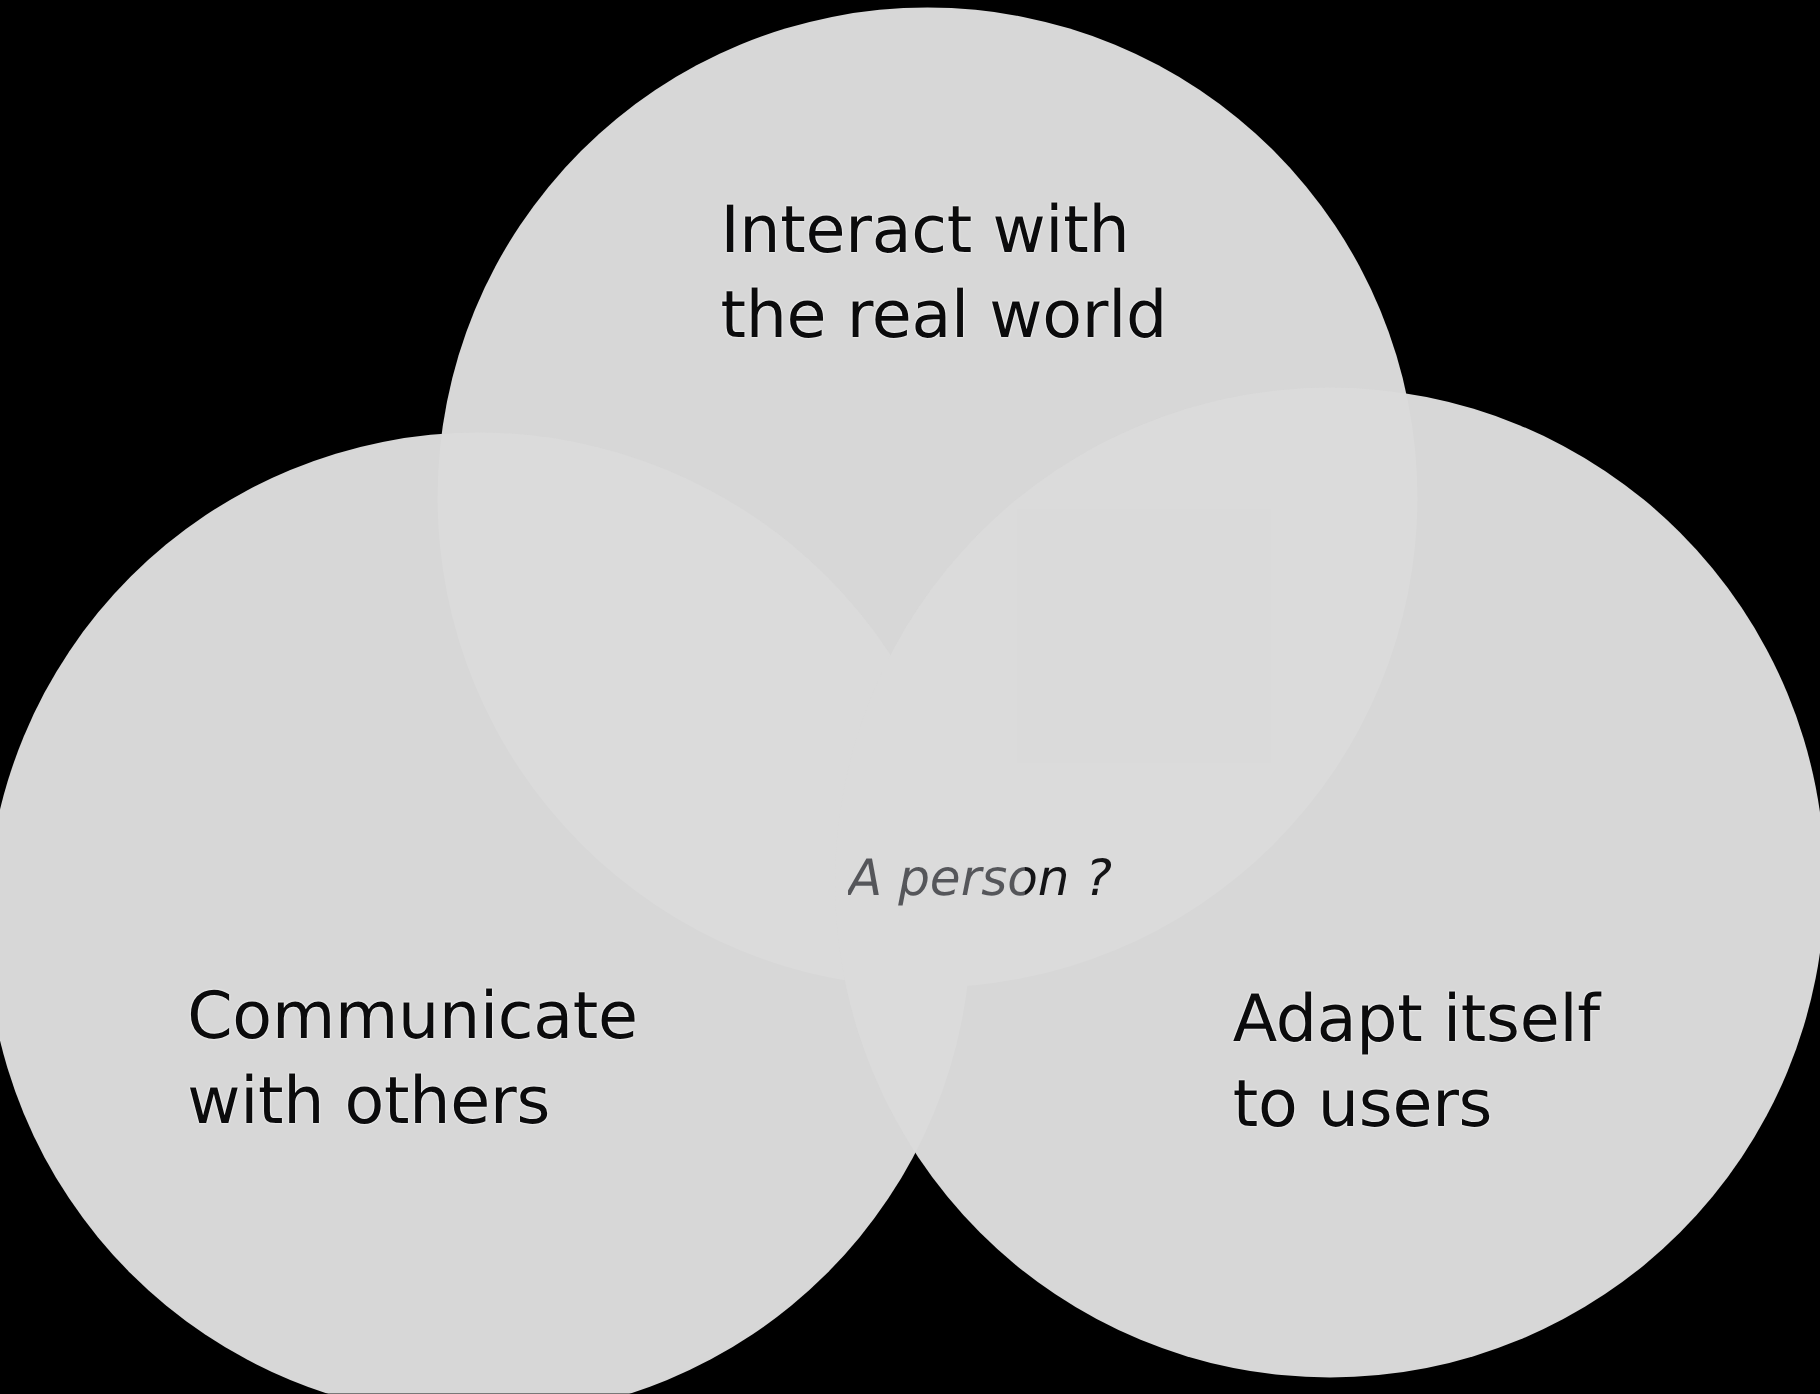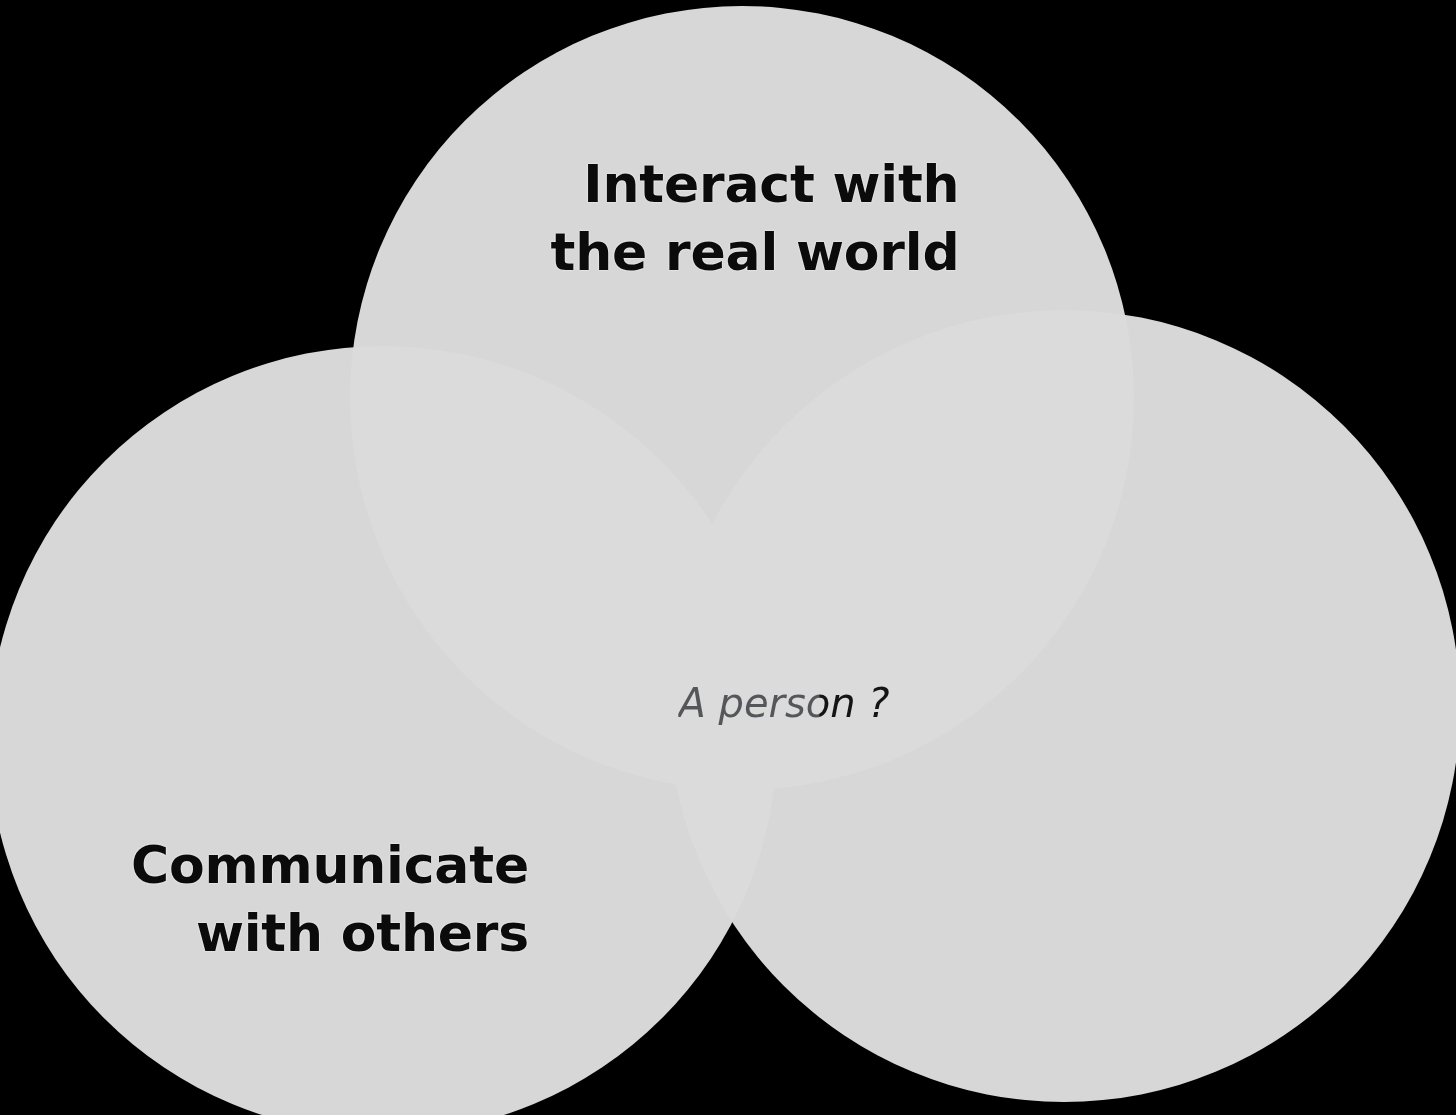--- a/index.html
+++ b/index.html
@@ -37,29 +37,29 @@
     top: 310px;
     width: 792px;
     height: 792px;
   }
   .vlabel {
     position: absolute;
     transform: translate(-50%, -50%);
     color: #0b0b0c;
     font-size: 52px;
     line-height: 1.3;
-    font-weight: 700;
-    text-align: right;
+    font-weight: 400;
+    text-align: left;
     white-space: pre-line;
     letter-spacing: -0.2px;
     text-shadow: 0 0 2px rgba(255,255,255,0.85), 0 0 1px rgba(255,255,255,0.9);
     z-index: 5;
   }
   .label-top    { left: 755px;  top: 219px; }
-  .label-left   { left: 330px;  top: 900px; }
+  .label-left   { left: 330px;  top: 848px; }
   .label-right  { left: 1133px; top: 850px; }
   .label-center {
     position: absolute;
     left: 740px;
     top: 703px;
     transform: translate(-50%, -50%);
     font-size: 40px;
     font-style: italic;
     font-weight: 400;
     white-space: nowrap;
@@ -87,16 +87,18 @@
   <div class="circle circle-left"></div>
 
   <div class="circle circle-right"></div>
 
   <div class="vlabel label-top">Interact with
 the real world</div>
 
   <div class="vlabel label-left">Communicate
 with others</div>
 
+  <div class="vlabel label-right">Adapt itself
+to users</div>
 
   <div class="label-center">A person ?</div>
 
 </div>
 
 </body></html>

